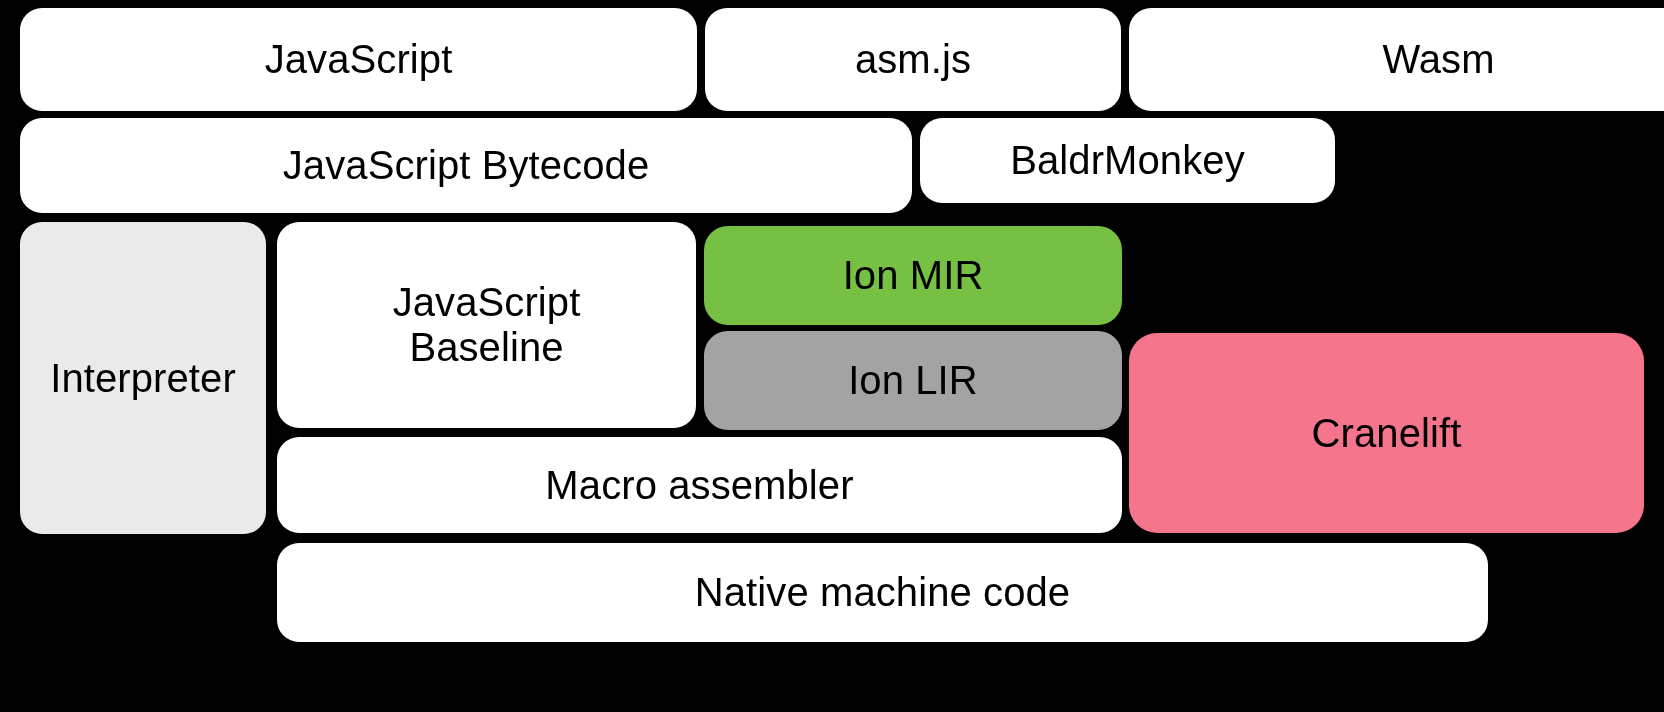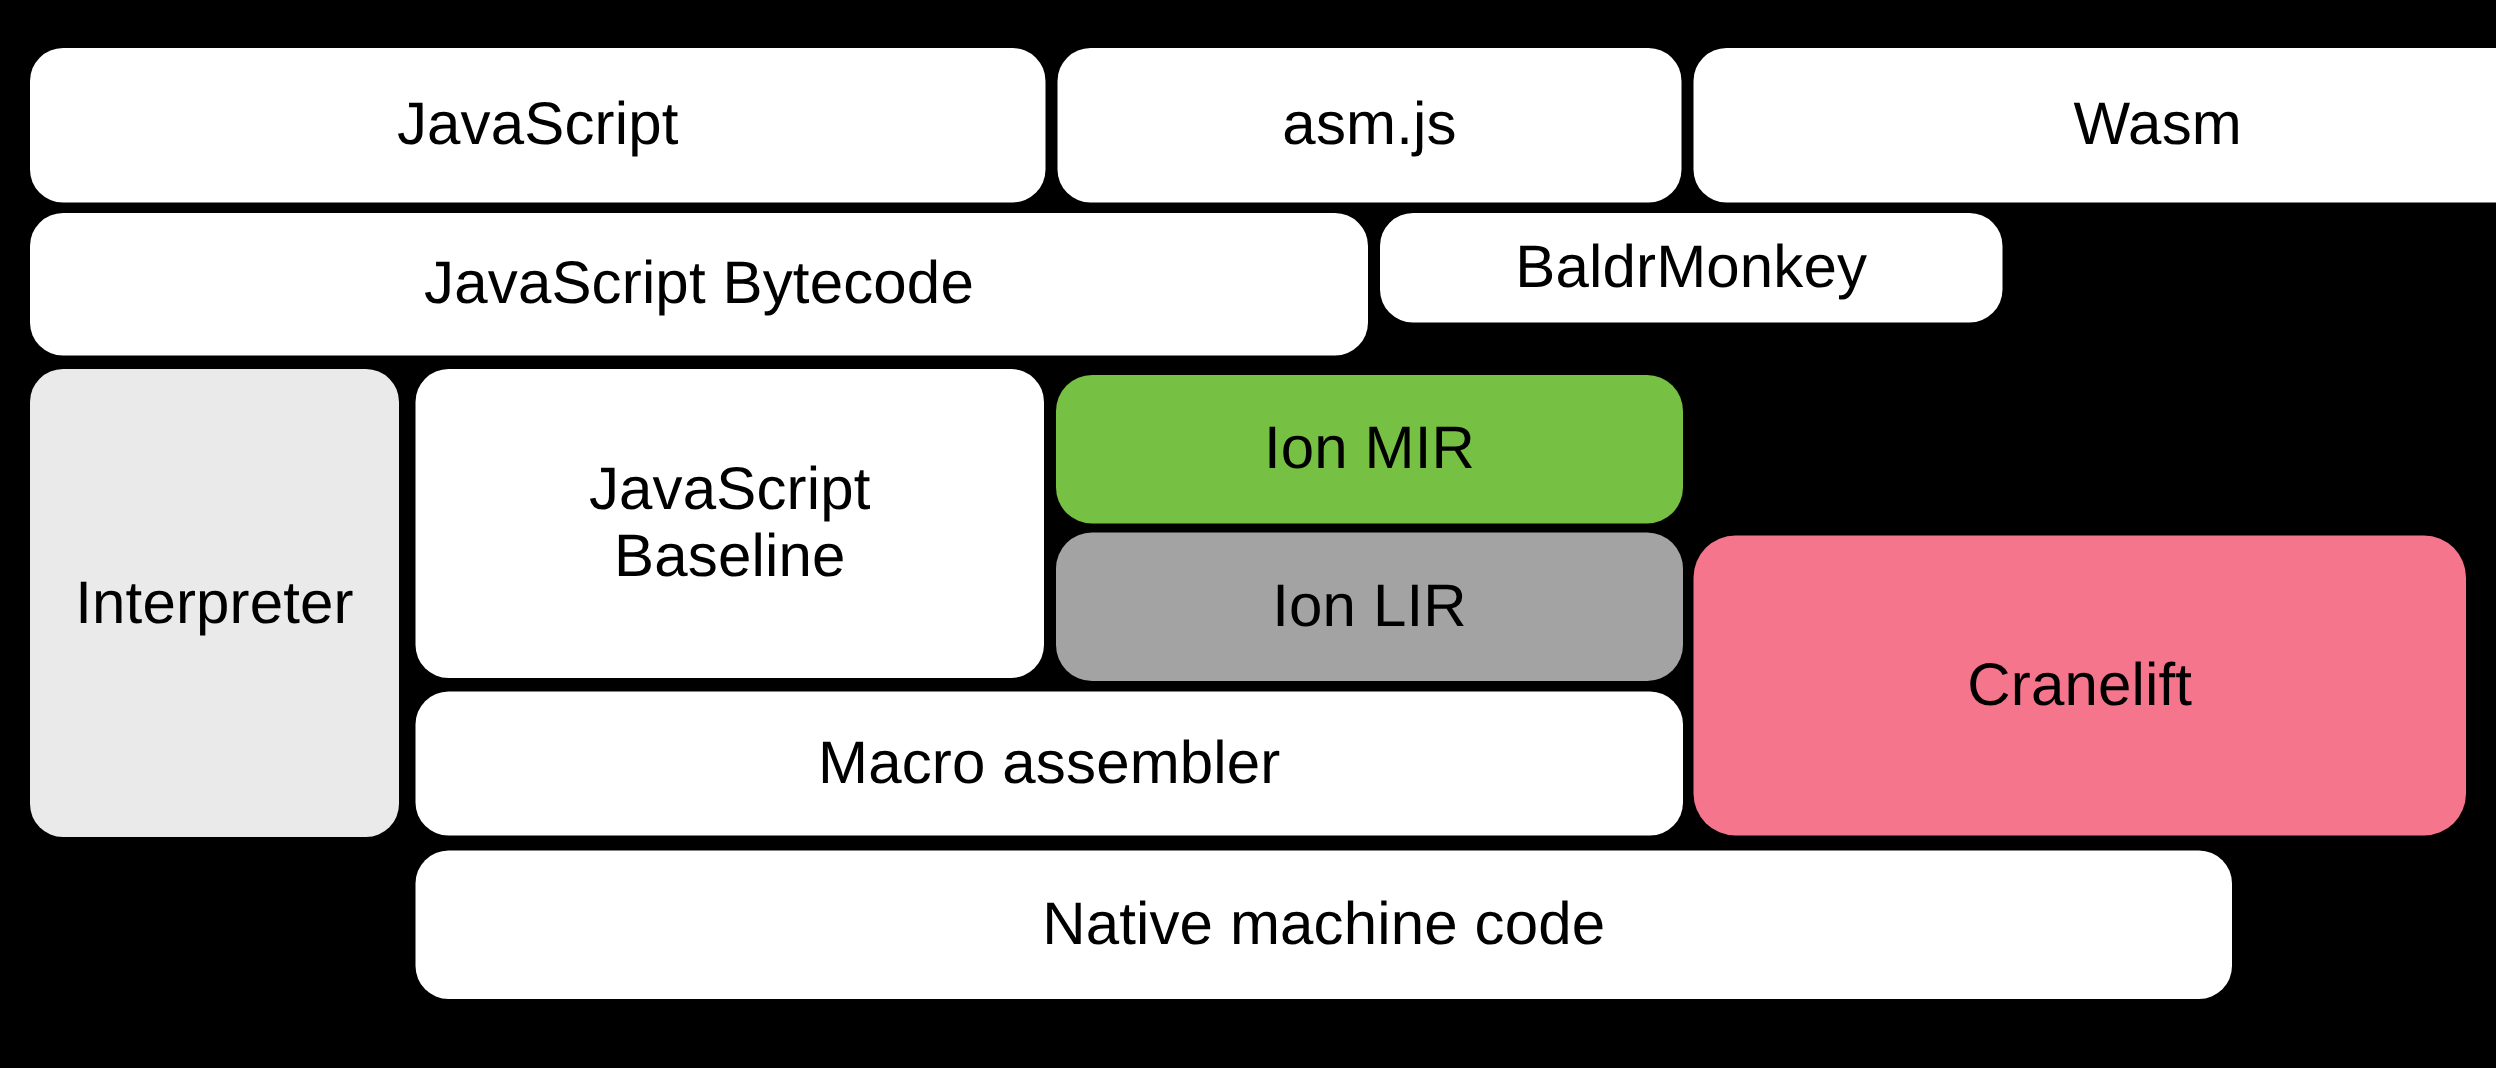--- a/index.html
+++ b/index.html
@@ -27,36 +27,35 @@
     align-items: center;
     justify-content: center;
     text-align: center;
     color: #000000;
     font-size: 40px;
     line-height: 1.12;
     font-family: "Liberation Sans", sans-serif;
     letter-spacing: 0.1px;
     white-space: pre-line;
     user-select: none;
-    margin-top: 24px;
   }
   .node.fill-white { background: #ffffff; }
   .node.fill-grey  { background: #eaeaea; }
   .node.fill-green { background: #76c043; border-radius: 24px; }
   .node.fill-pink  { background: #f4758c; border-radius: 28px; }
 </style>
 </head>
 <body>
 
 <div id="diagram" style="background: rgb(0, 0, 0);">
     <div class="node fill-white" style="left: 20px; top: 8px; width: 677px; height: 103px; background: rgb(255, 255, 255); color: rgb(0, 0, 0);">JavaScript</div>
     <div class="node fill-white" style="left: 705px; top: 8px; width: 416px; height: 103px; background: rgb(255, 255, 255); color: rgb(0, 0, 0);">asm.js</div>
     <div class="node fill-white" style="left: 1129px; top: 8px; width: 619px; height: 103px; background: rgb(255, 255, 255); color: rgb(0, 0, 0);">Wasm</div>
     <div class="node fill-white" style="left: 20px; top: 118px; width: 892px; height: 95px; background: rgb(255, 255, 255); color: rgb(0, 0, 0);">JavaScript Bytecode</div>
-    <div class="node fill-white" style="left: 920px; top: 118px; width: 415px; height: 73px; background: rgb(255, 255, 255); color: rgb(0, 0, 0);">BaldrMonkey</div>
+    <div class="node fill-white" style="left: 920px; top: 118px; width: 415px; height: 85px; background: rgb(255, 255, 255); color: rgb(0, 0, 0);">BaldrMonkey</div>
     <div class="node fill-grey" style="left: 20px; top: 222px; width: 246px; height: 312px; background: rgb(234, 234, 234); color: rgb(0, 0, 0);">Interpreter</div>
     <div class="node fill-white" style="left: 277px; top: 222px; width: 419px; height: 206px; background: rgb(255, 255, 255); color: rgb(0, 0, 0);">JavaScript
 Baseline</div>
     <div class="node fill-green" style="left: 704px; top: 226px; width: 418px; height: 99px; background: rgb(118, 192, 67); color: rgb(0, 0, 0);">Ion MIR</div>
     <div class="node fill-green" style="left: 704px; top: 331px; width: 418px; height: 99px; background: #a3a3a3; color: rgb(0, 0, 0);">Ion LIR</div>
     <div class="node fill-pink" style="left: 1129px; top: 333px; width: 515px; height: 200px; background: rgb(244, 117, 140); color: rgb(0, 0, 0);">Cranelift</div>
     <div class="node fill-white" style="left: 277px; top: 437px; width: 845px; height: 96px; background: rgb(255, 255, 255); color: rgb(0, 0, 0);">Macro assembler</div>
     <div class="node fill-white" style="left: 277px; top: 543px; width: 1211px; height: 99px; background: rgb(255, 255, 255); color: rgb(0, 0, 0);">Native machine code</div>
   </div>
 

